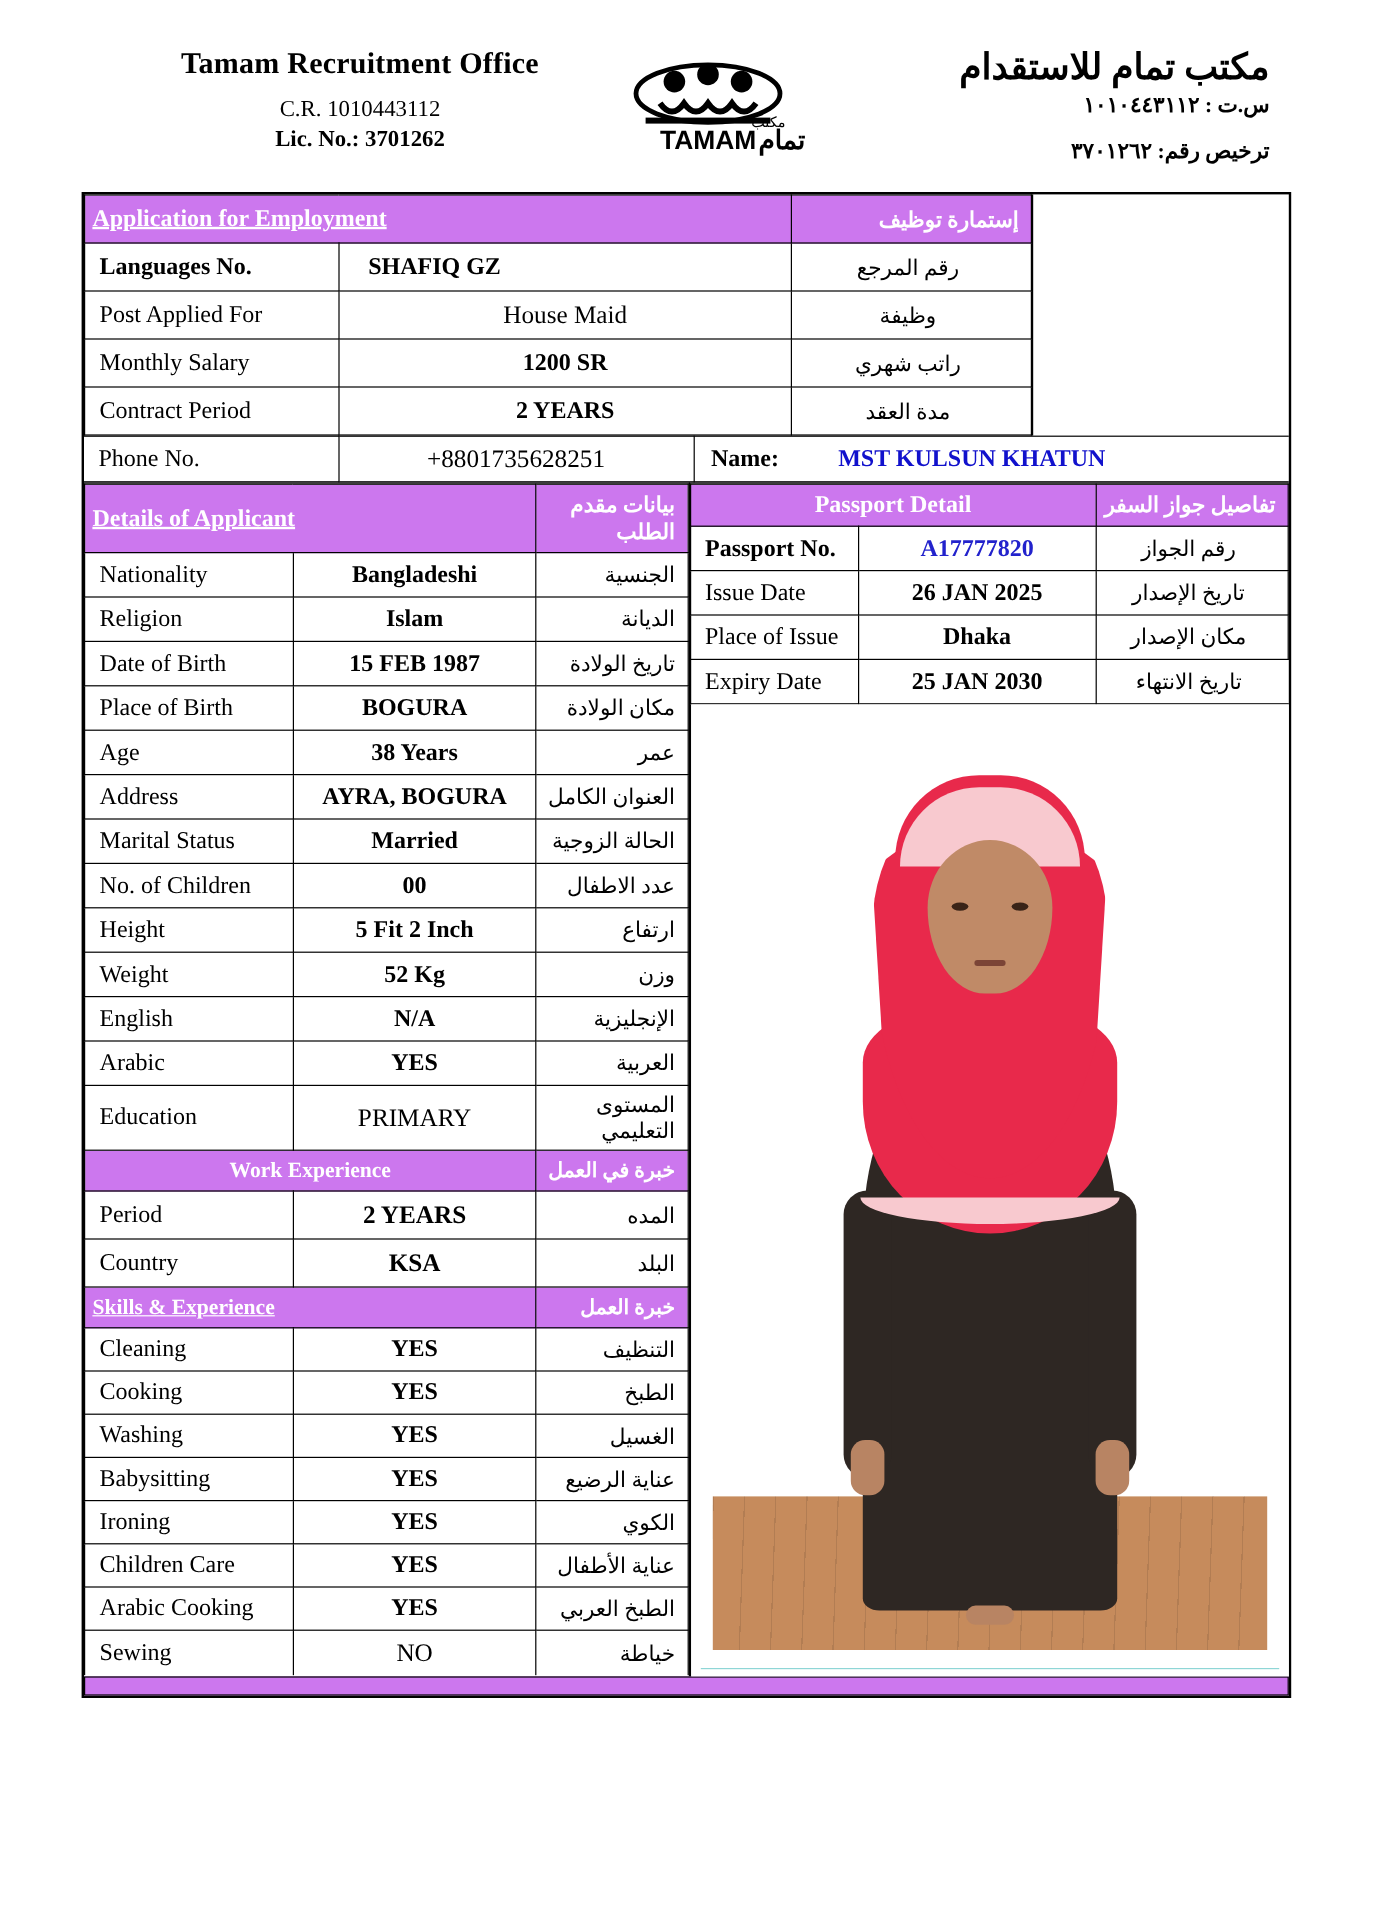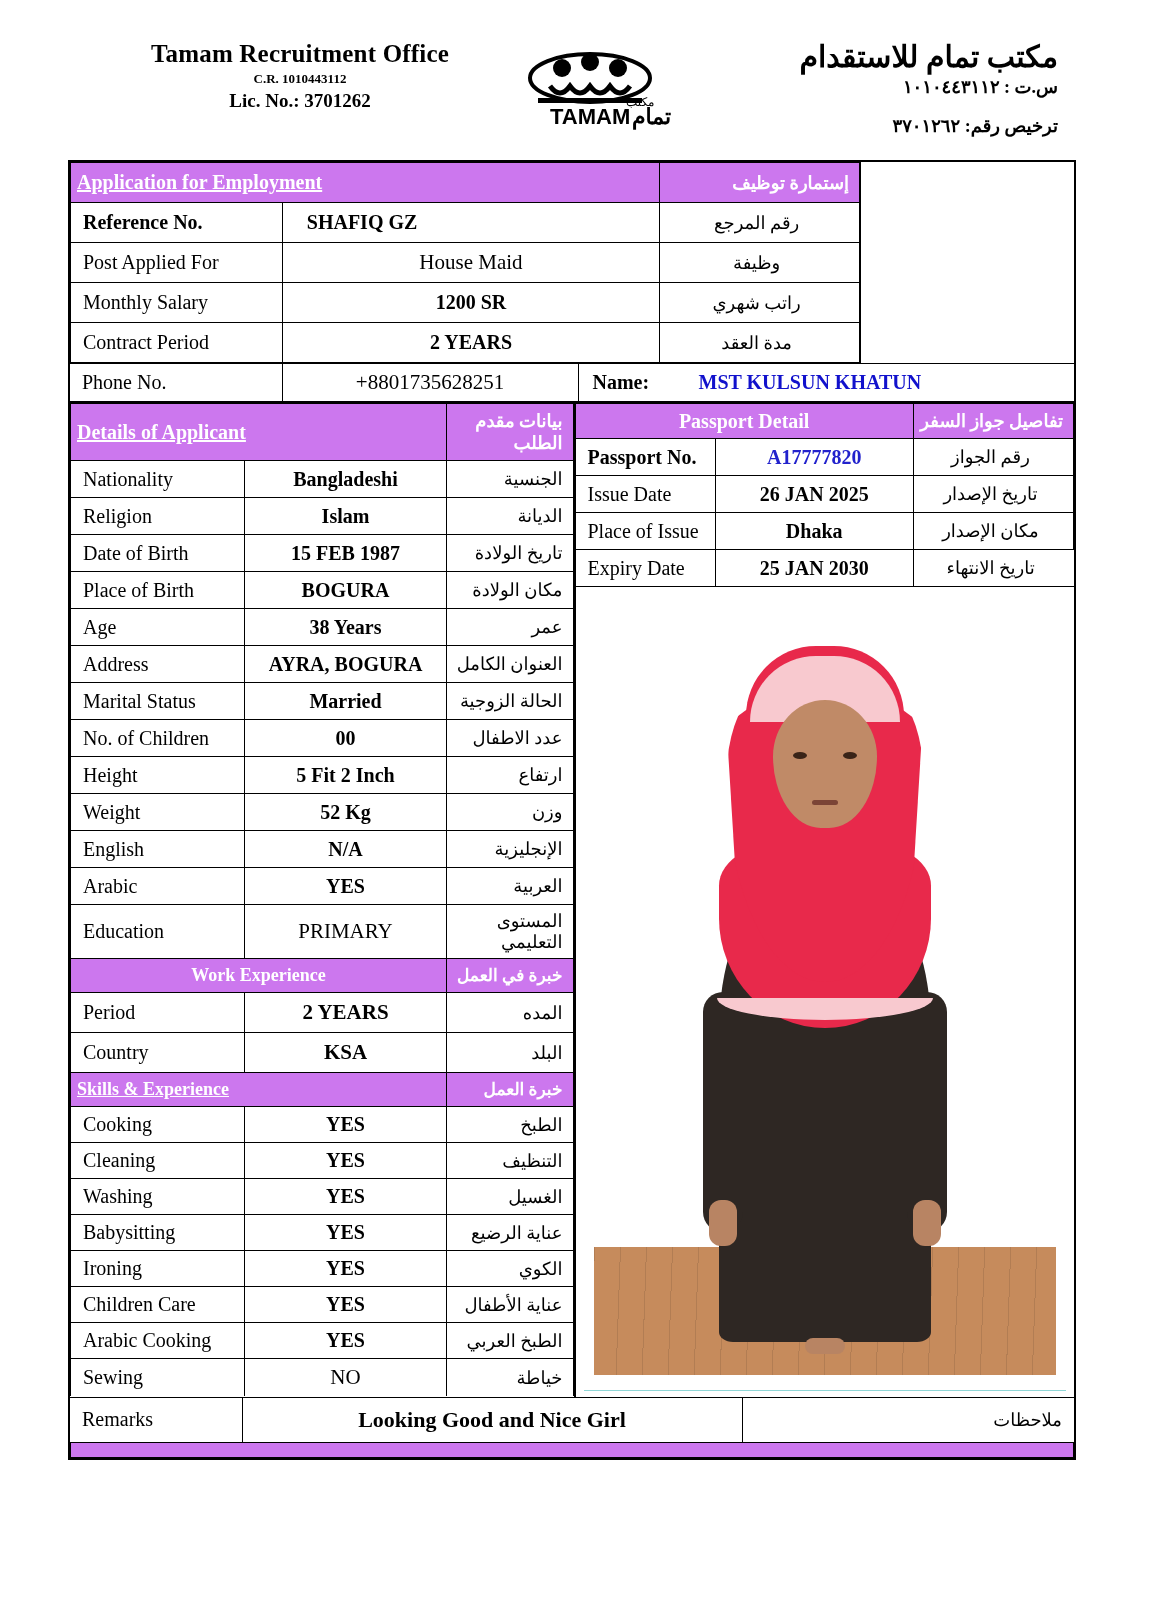--- a/index.html
+++ b/index.html
@@ -30,23 +30,23 @@
     text-align: center;
   }
   .hdr-left .office {
     font-family: "Liberation Serif", serif;
     font-weight: bold;
     font-size: 25px;
     letter-spacing: 0.2px;
     color: #000000;
   }
   .hdr-left .cr {
-    font-weight: bold;
-    font-size: 13px;
-    margin-top: 3px;
+    font-weight: normal;
+    font-size: 19px;
+    margin-top: 13px;
   }
   .hdr-left .lic {
     font-weight: bold;
     font-size: 19px;
     margin-top: 3px;
   }
   .hdr-right {
     position: absolute;
     right: 105px; top: 18px;
     width: 330px;
@@ -352,21 +352,21 @@
         <td style="border:none; padding:0; width:790px; vertical-align:top;">
           <table class="top-table">
             <tbody>
                   <tr>
               <td class="bar" colspan="2" style="height:40px;">
                 <span class="en">Application for Employment</span>
               </td>
               <td class="bar ar" style="width:200px;">إستمارة توظيف</td>
             </tr>
             <tr>
-              <td class="lbl b" style="width:212px; height:40px;">Reference No.</td>
+              <td class="lbl b" style="width:212px; height:40px;">Languages No.</td>
               <td class="val" style="width:378px; text-align:left; padding-left:24px;">SHAFIQ GZ</td>
               <td class="ar" style="width:200px; text-align:center;">رقم المرجع</td>
             </tr>
             <tr>
               <td class="lbl" style="height:40px;">Post Applied For</td>
               <td class="val nb" style="font-size:21px;">House Maid</td>
               <td class="ar" style="text-align:center;">وظيفة</td>
             </tr>
             <tr>
               <td class="lbl" style="height:40px;">Monthly Salary</td>
@@ -514,28 +514,28 @@
               <td class="ar">البلد</td>
             </tr>
 
             <tr>
               <td class="bar" colspan="2" style="height:32px; font-size:18px;">
                 <span class="en">Skills &amp; Experience</span>
               </td>
               <td class="bar ar" style="font-size:17px;">خبرة العمل</td>
             </tr>
             <tr>
+              <td class="lbl" style="height:35px;">Cleaning</td>
+              <td class="val">YES</td>
+              <td class="ar">التنظيف</td>
+            </tr>
+            <tr>
               <td class="lbl" style="width:172px; height:35px;">Cooking</td>
               <td class="val">YES</td>
               <td class="ar">الطبخ</td>
-            </tr>
-            <tr>
-              <td class="lbl" style="height:35px;">Cleaning</td>
-              <td class="val">YES</td>
-              <td class="ar">التنظيف</td>
             </tr>
             <tr>
               <td class="lbl" style="height:35px;">Washing</td>
               <td class="val">YES</td>
               <td class="ar">الغسيل</td>
             </tr>
             <tr>
               <td class="lbl" style="height:35px;">Babysitting</td>
               <td class="val">YES</td>
               <td class="ar">عناية الرضيع</td>
@@ -619,25 +619,16 @@
                 </div>
               </td>
             </tr>
           </tbody>
               </table>
         </td>
       </tr>
     </tbody>
       </table>
 
-    <table style="width:100%;" class="remarks-row">
-      <tbody>
-          <tr>
-        <td class="rem-lbl" style="width:172px; height:44px; border-left:none; border-bottom:none;">Remarks</td>
-        <td class="rem-val" style="width:500px; border-bottom:none;">Looking Good and Nice Girl</td>
-        <td class="rem-ar" style="border-right:none; border-bottom:none;">ملاحظات</td>
-      </tr>
-    </tbody>
-      </table>
 
     <div class="footer-bar"></div>
   </div>
 </div>
 
 </body></html>

